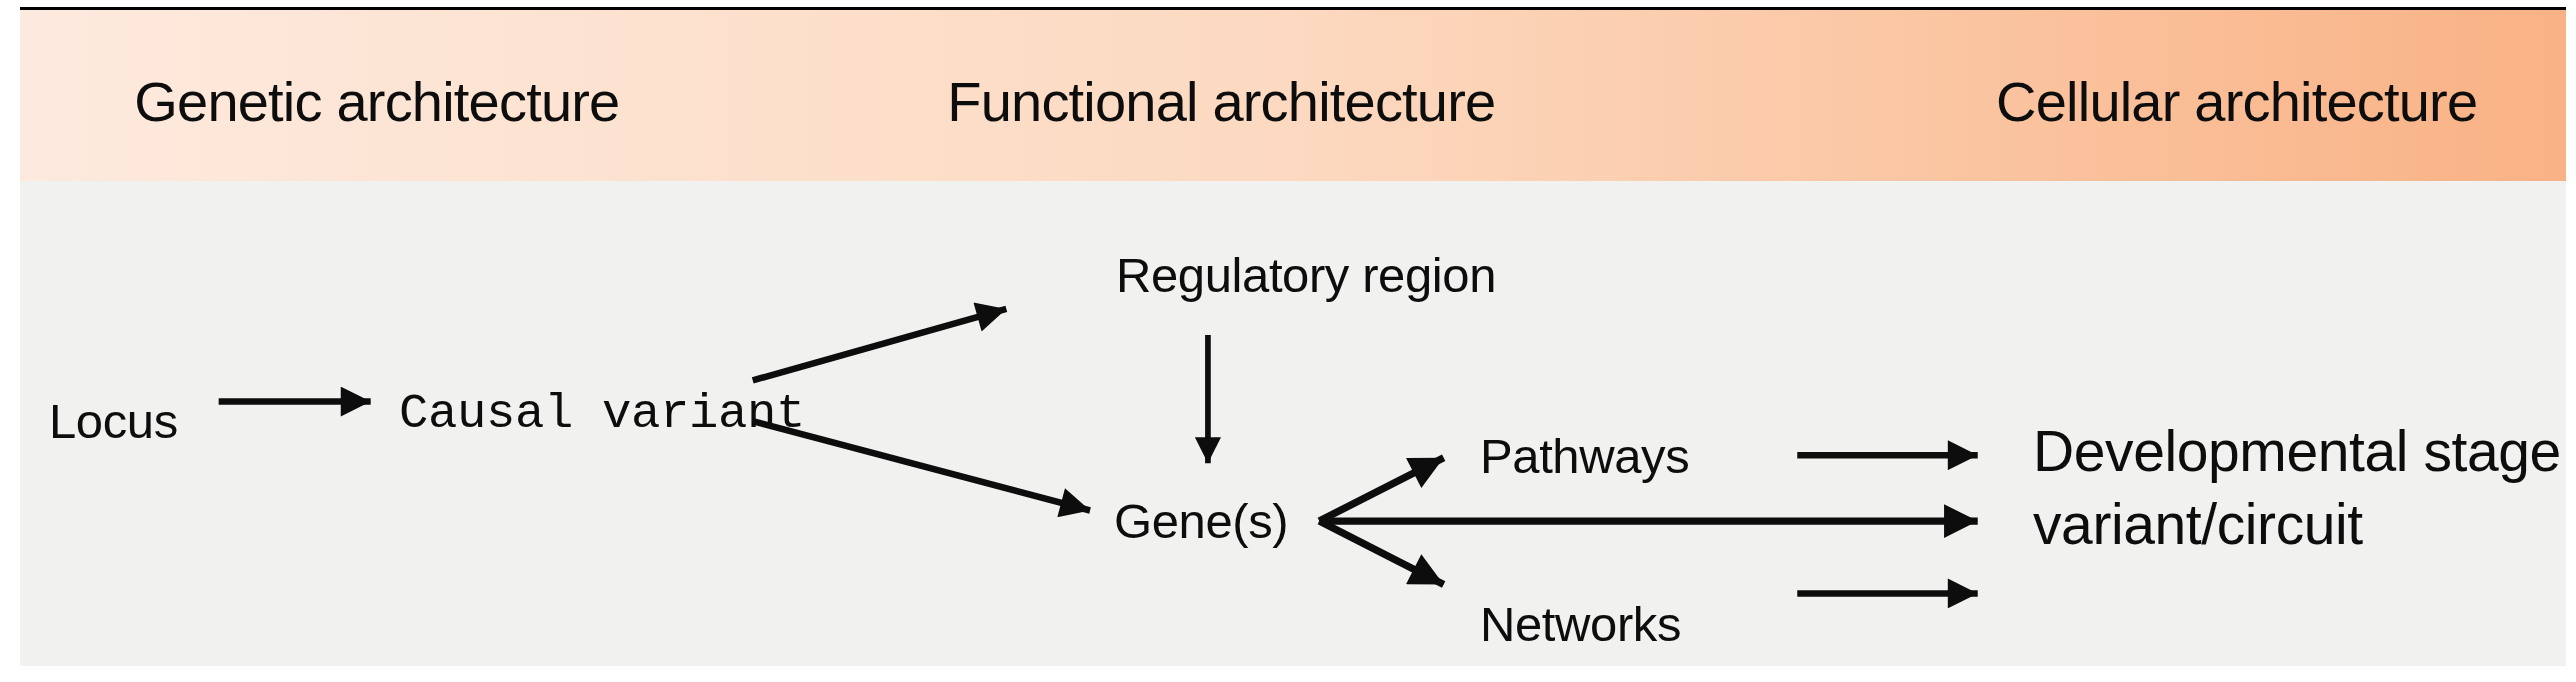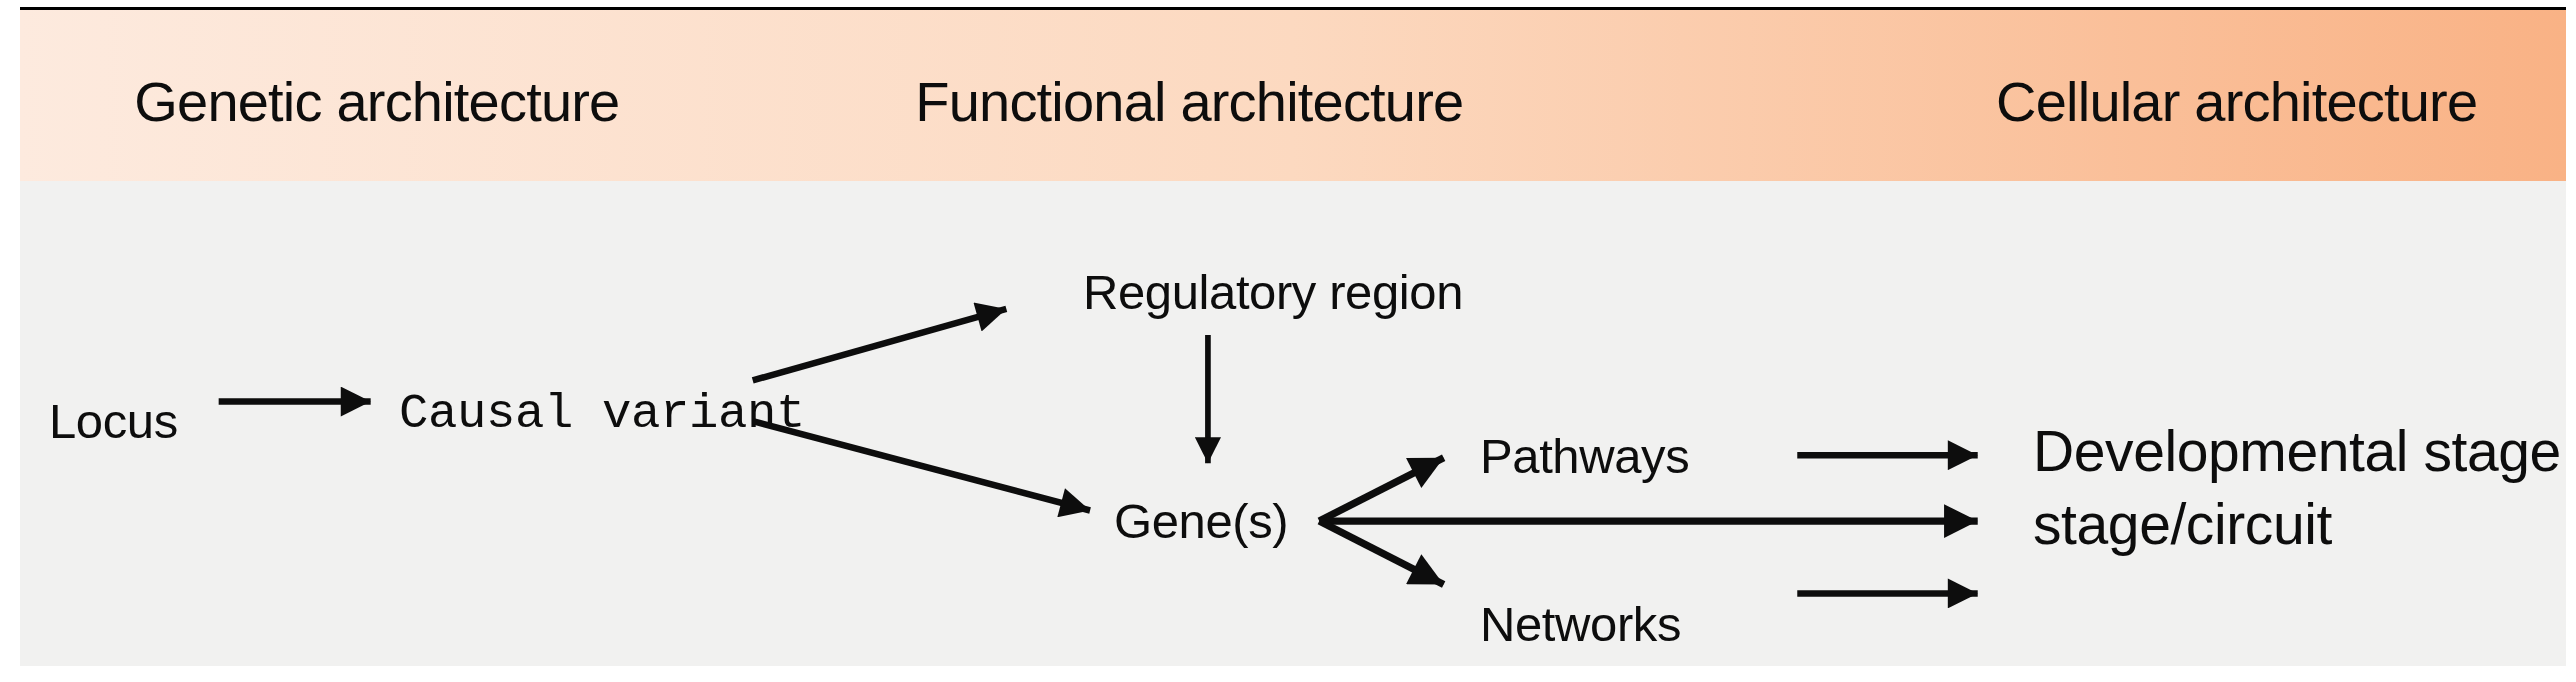--- a/index.html
+++ b/index.html
@@ -20,21 +20,21 @@
   }
   .band .hdr{
     position:absolute;
     top:50%;transform:translateY(-50%);
     font-size:56px;font-weight:normal;
     letter-spacing:-0.8px;
     white-space:nowrap;
     margin-top:6px;
   }
   .hdr.h1{left:114px;}
-  .hdr.h2{left:895px;}
+  .hdr.h2{left:927px;}
   .hdr.h3{right:89px;}
   .bodyarea{
     position:absolute;
     left:20.3px;top:181px;
     width:2546px;height:485px;
     background:#f1f1f0;
   }
   .node{
     position:absolute;
     font-size:49px;
@@ -64,28 +64,28 @@
   <div class="band">
     <div class="hdr h1">Genetic architecture</div>
     <div class="hdr h2">Functional architecture</div>
     <div class="hdr h3">Cellular architecture</div>
   </div>
 
   <div class="bodyarea"></div>
 
   <div class="node" style="left:49px;top:401px;margin-top:20px;">Locus</div>
   <div class="node" style="left:399px;top:414px;font-family:Liberation Mono, monospace;">Causal variant</div>
-  <div class="node" style="left:1083px;top:275px;margin-top:17px;">Regulatory region</div>
+  <div class="node" style="left:1116px;top:275px;">Regulatory region</div>
   <div class="node" style="left:1114px;top:521px;">Gene(s)</div>
   <div class="node" style="left:1480px;top:456px;">Pathways</div>
   <div class="node" style="left:1480px;top:595px;margin-top:29px;">Networks</div>
 
   <div class="node-right-col">
     <div>Developmental stage</div>
-    <div>stage/circuit</div>
+    <div>variant/circuit</div>
   </div>
 
   <svg class="arrows" viewBox="0 0 3167 839" xmlns="http://www.w3.org/2000/svg">
     <defs>
       <marker id="ah" viewBox="0 0 10 10" refX="10" refY="5" markerWidth="5" markerHeight="4.6" orient="auto-start-reverse">
         <path d="M0,0 L10,5 L0,10 Z" fill="#0d0d0d"></path>
       </marker>
     </defs>
 
     <line x1="268" y1="494" x2="455" y2="494" stroke="#0d0d0d" stroke-width="8" marker-end="url(#ah)"></line>

